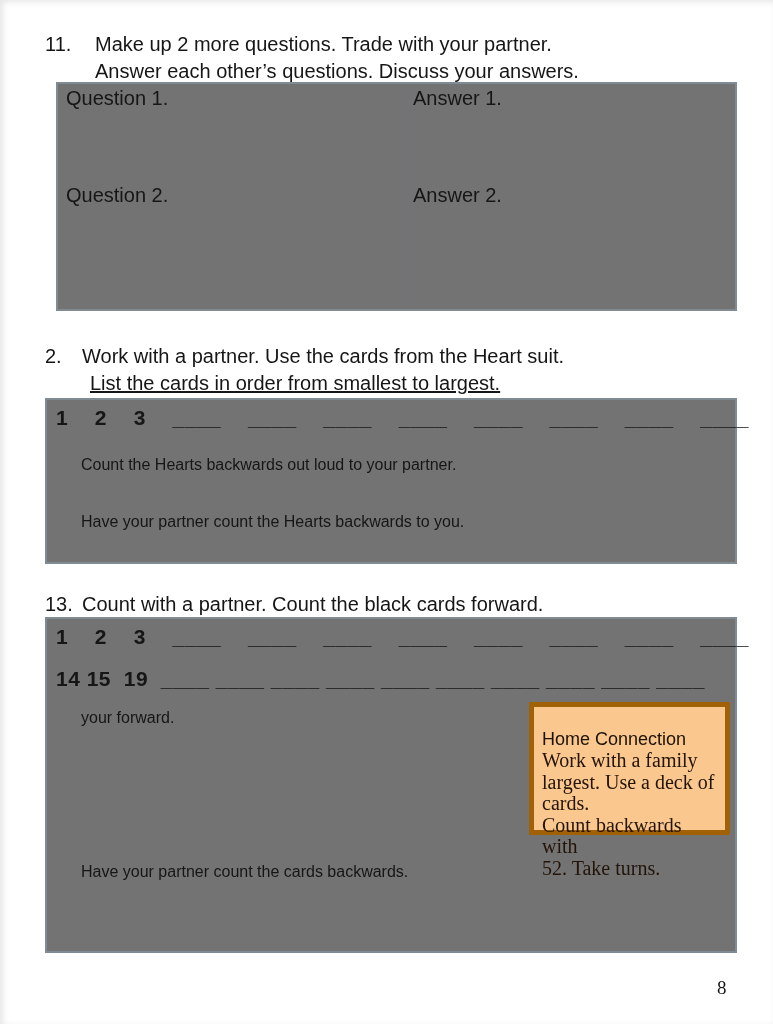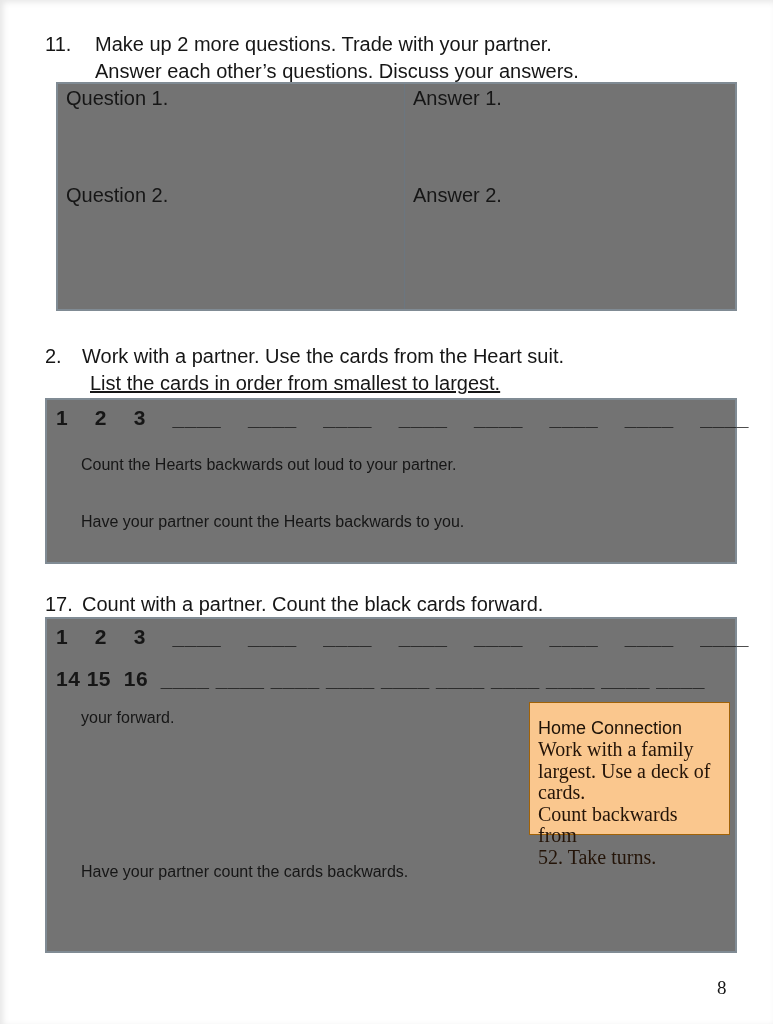--- a/index.html
+++ b/index.html
@@ -40,22 +40,22 @@
     position: absolute;
     font-size: 21px;
     white-space: pre;
     font-weight: 600;
     letter-spacing: 0.5px;
   }
   .prompt { position: absolute; font-size: 16px; line-height: 27px; }
   .homebox {
     position: absolute;
     background: #fac78e;
-    border: 1px solid #a16207;
-    padding: 14px 8px 6px 8px;
+    border: 5px solid #a16207;
+    padding: 21px 8px 6px 8px;
   }
   .homebox .home-title {
     font-family: "Liberation Sans", sans-serif;
     font-size: 18px;
     line-height: 22px;
     color: #1d1207;
   }
   .homebox .home-line {
     font-family: "Liberation Serif", serif;
     font-size: 20px;
@@ -95,39 +95,39 @@
   </div>
 </div>
 
 <div class="bluebox" style="left:45px; top:398px; width:692px; height:166px;">
   <div class="seq" style="left:9px; top:6px;">1  2  3  ____  ____  ____  ____  ____  ____  ____  ____  ____  ____</div>
   <div class="prompt" style="left:34px; top:51px;">Count the Hearts backwards out loud to your partner.</div>
   <div class="prompt" style="left:34px; top:108px;">Have your partner count the Hearts backwards to you.</div>
 </div>
 
 <div class="hdr" style="left:45px; top:591px; width:700px;">
-  <span class="num">17.</span>
+  <span class="num">13.</span>
   <div style="padding-left:37px;">
     <div>Count with a partner. Count the black cards forward.</div>
   </div>
 </div>
 
 <div class="bluebox" style="left:45px; top:617px; width:692px; height:336px;">
   <div class="seq" style="left:9px; top:6px;">1  2  3  ____  ____  ____  ____  ____  ____  ____  ____  ____  ____</div>
-  <div class="seq2" style="left:9px; top:48px;">14 15  16  ____ ____ ____ ____ ____ ____ ____ ____ ____ ____</div>
+  <div class="seq2" style="left:9px; top:48px;">14 15  19  ____ ____ ____ ____ ____ ____ ____ ____ ____ ____</div>
   <div class="prompt" style="left:34px; top:85px; width:440px;">
     <div>your forward.</div>
   </div>
 
   <div class="homebox" style="left:482px; top:83px; width:201px; height:133px;">
     <div class="home-title">Home Connection</div>
     <div class="home-line">Work with a family</div>
     <div class="home-line">largest. Use a deck of</div>
     <div class="home-line">cards.</div>
-    <div class="home-line">Count backwards from</div>
+    <div class="home-line">Count backwards with</div>
     <div class="home-line">52. Take turns.</div>
   </div>
 
   <div class="prompt" style="left:34px; top:239px;">Have your partner count the cards backwards.</div>
 </div>
 
 <div class="page-num" style="left:717px; top:977px;">8</div>
 
 <div class="edge-shadow"></div>
 

